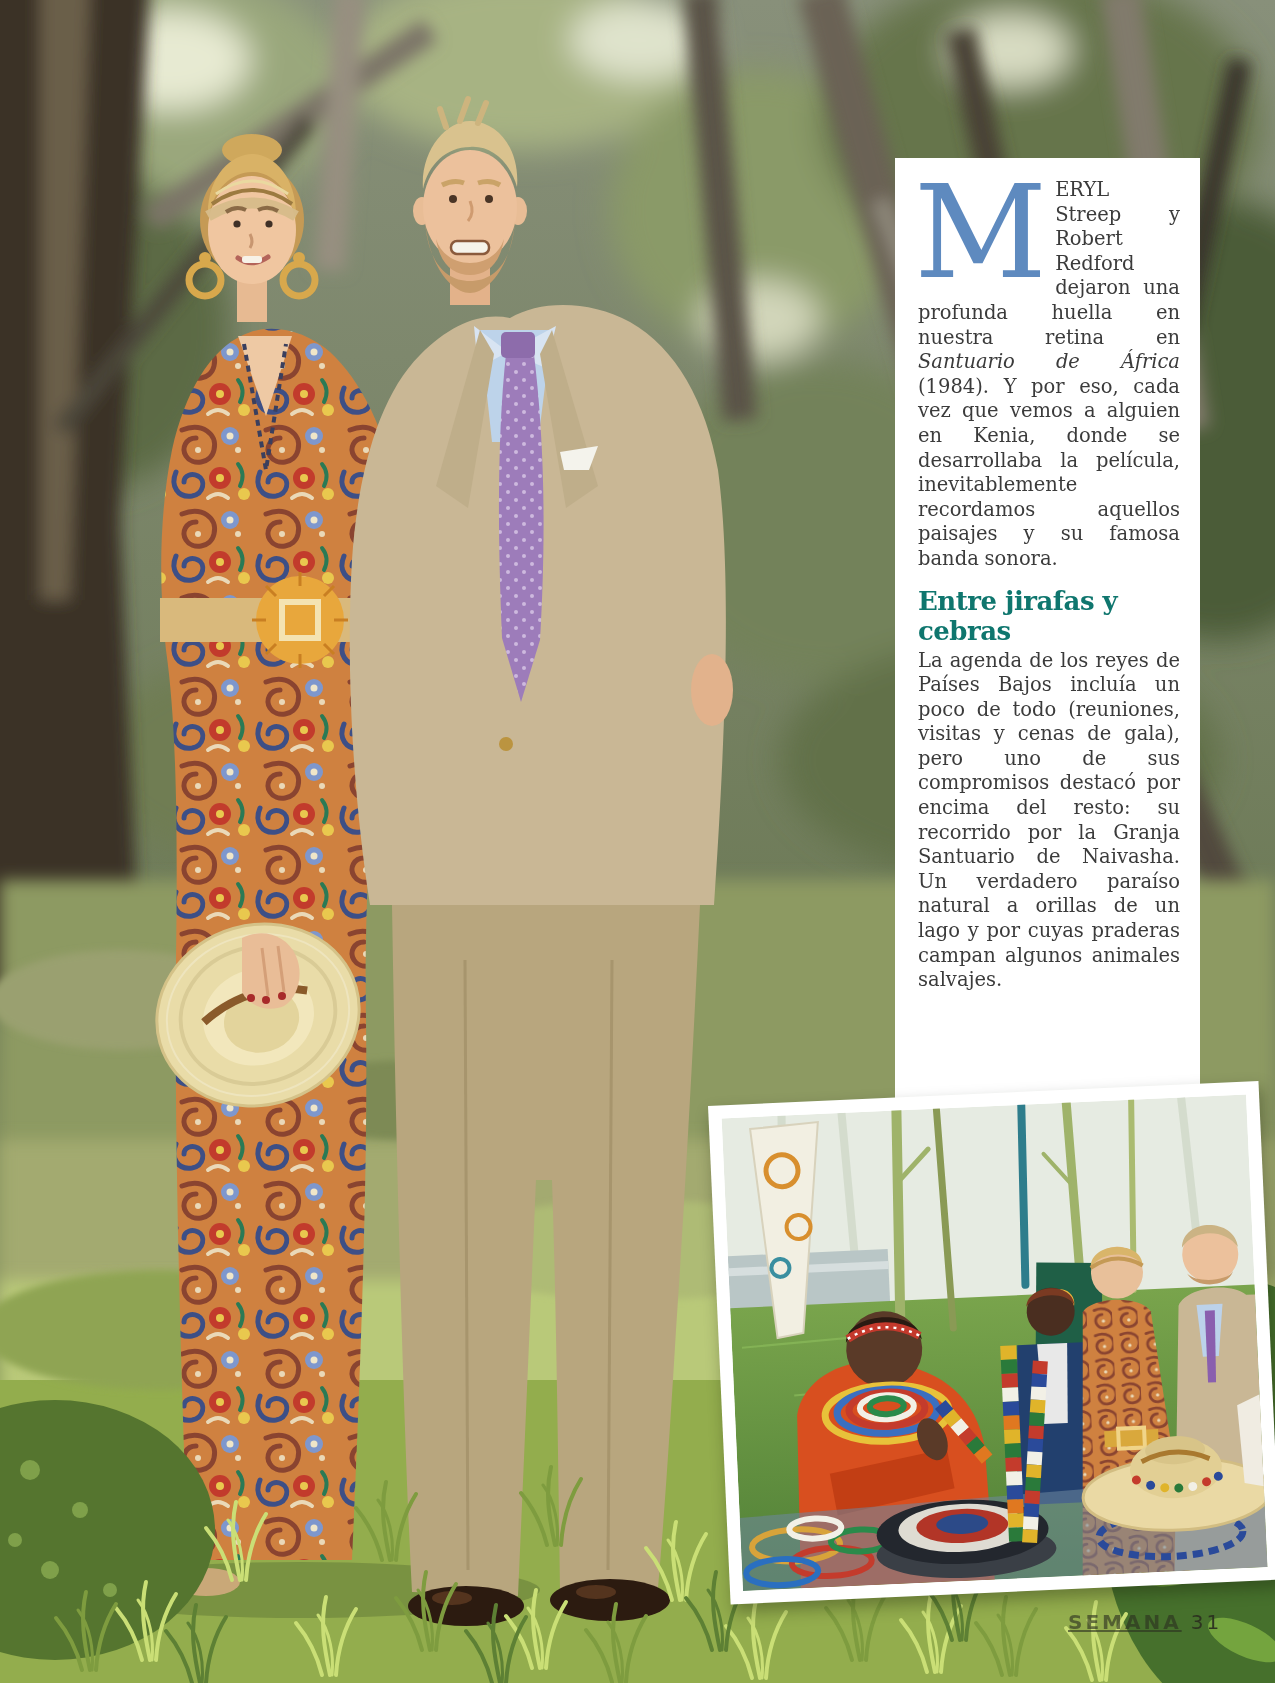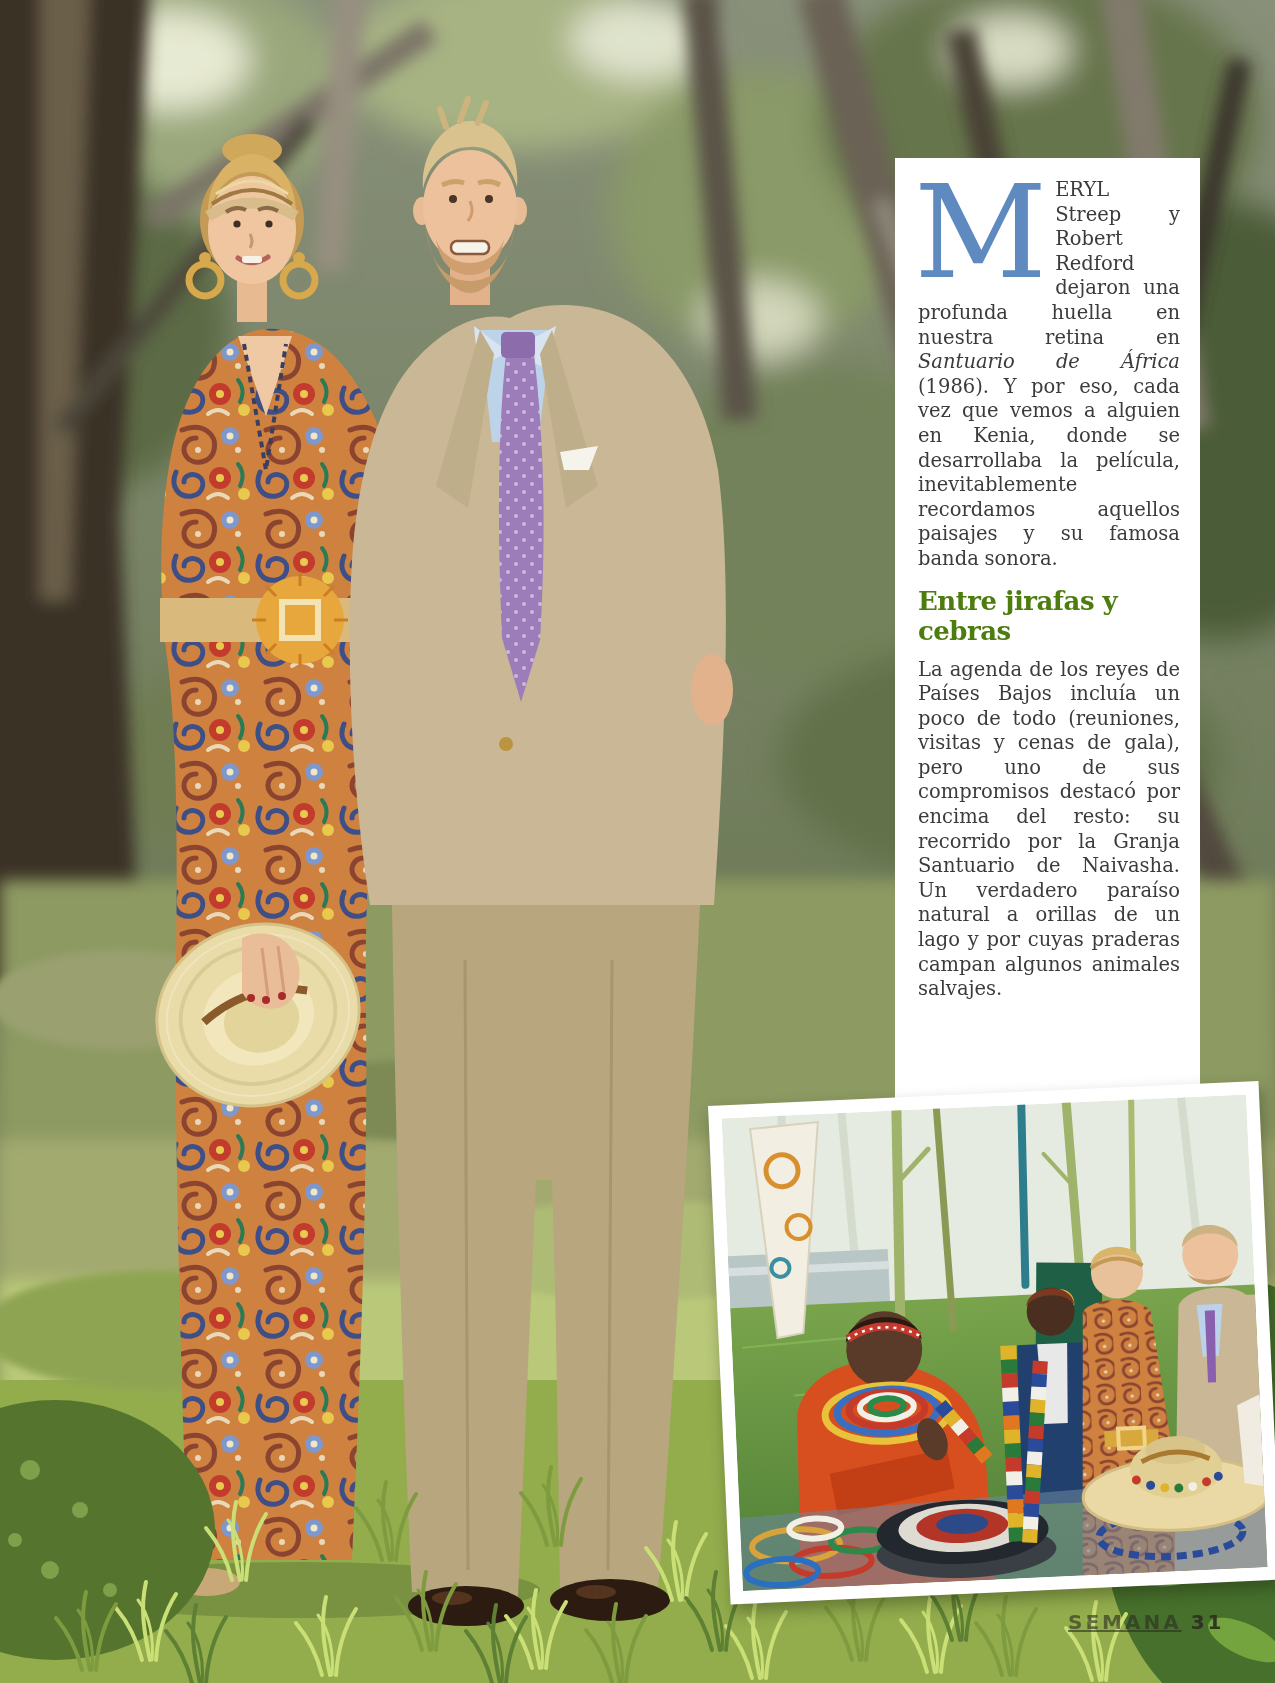--- a/index.html
+++ b/index.html
@@ -9,34 +9,34 @@
 
   
   .text-box{position:absolute;left:895px;top:158px;width:305px;height:948px;background:#ffffff;
             box-sizing:border-box;padding:20px 20px 14px 23px;overflow:hidden;}
   .body-para{margin:0;color:#3b3b3b;font-size:19.5px;line-height:24.6px;text-align:justify;
              hyphens:auto;-webkit-hyphens:auto;word-spacing:-0.4px;}
   .body-para em{font-style:italic;}
   .indent{text-indent:18px;}
   .dropcap{float:left;font-family:"DejaVu Serif",serif;font-weight:400;color:#5e8abf;
            font-size:130px;line-height:96px;height:96px;margin:6px 8px 2px -4px;}
-  .section-heading{margin:14px 0 12px 0;font-family:"DejaVu Serif",serif;font-weight:bold;
-           color:#4d7c0f;font-size:26px;line-height:30px;letter-spacing:-0.5px;}
+  .section-heading{margin:14px 0 3px 0;font-family:"DejaVu Serif",serif;font-weight:bold;
+           color:#0f766e;font-size:26px;line-height:30px;letter-spacing:-0.5px;}
 
   
   .inset{position:absolute;left:708px;top:1106px;width:551px;height:499px;background:#fff;
          box-sizing:border-box;padding:13px;transform:rotate(-2.6deg);transform-origin:0 0;
          box-shadow:3px 8px 16px rgba(20,25,10,.35);}
   .inset svg{display:block;width:100%;height:100%;}
 
   
   .footer{position:absolute;left:1068px;top:1610px;font-family:"DejaVu Sans",sans-serif;
           font-size:20px;letter-spacing:3px;color:#2c3120;white-space:nowrap;}
   .footer .mag{font-weight:700;opacity:.62;text-decoration:underline;}
-  .footer .num{font-weight:700;opacity:.95;margin-left:9px;}
+  .footer .num{font-weight:400;opacity:.95;margin-left:9px;}
 </style>
 </head>
 <body>
 
 <div class="page">
 
   <svg class="main-photo" viewBox="0 0 1275 1683" preserveAspectRatio="none" aria-hidden="true">
     <defs>
       <linearGradient id="bgGrad" x1="0" y1="0" x2="0" y2="1">
         <stop offset="0" stop-color="#88907a"></stop>
@@ -283,21 +283,21 @@
       <g stroke="#5d8034">
         <use href="#tuft" x="200" y="1683"></use>
           <use href="#tuft" x="500" y="1683"></use>
         <use href="#tuft" x="720" y="1650"></use>
           <use href="#tuft" x="960" y="1640"></use>
       </g>
     </g>
   </svg>
 
   <div class="text-box">
-    <p class="body-para"><span class="dropcap">M</span><span>ERYL Streep y Robert Redford dejaron una profunda huella en nuestra retina en </span><em>Santuario de África</em><span> (1986). Y por eso, cada vez que vemos a alguien en Kenia, donde se desarrollaba la película, inevitablemente recordamos aquellos paisajes y su famosa banda sonora.</span></p>
+    <p class="body-para"><span class="dropcap">M</span><span>ERYL Streep y Robert Redford dejaron una profunda huella en nuestra retina en </span><em>Santuario de África</em><span> (1984). Y por eso, cada vez que vemos a alguien en Kenia, donde se desarrollaba la película, inevitablemente recordamos aquellos paisajes y su famosa banda sonora.</span></p>
     <h2 class="section-heading">Entre jirafas y cebras</h2>
     <p class="body-para">La agenda de los reyes de Países Bajos incluía un poco de todo (reuniones, visitas y cenas de gala), pero uno de sus compromisos destacó por encima del resto: su recorrido por la Granja Santuario de Naivasha. Un verdadero paraíso natural a orillas de un lago y por cuyas praderas campan algunos animales salvajes.</p>
 
   </div>
 
   <div class="inset">
     <svg viewBox="0 0 525 473" preserveAspectRatio="none" aria-hidden="true">
       <rect width="525" height="473" fill="#e6ebe2"></rect>
       <g opacity=".5" stroke="#c2cdb8" stroke-width="8">
         <line x1="60" y1="0" x2="55" y2="160"></line>

